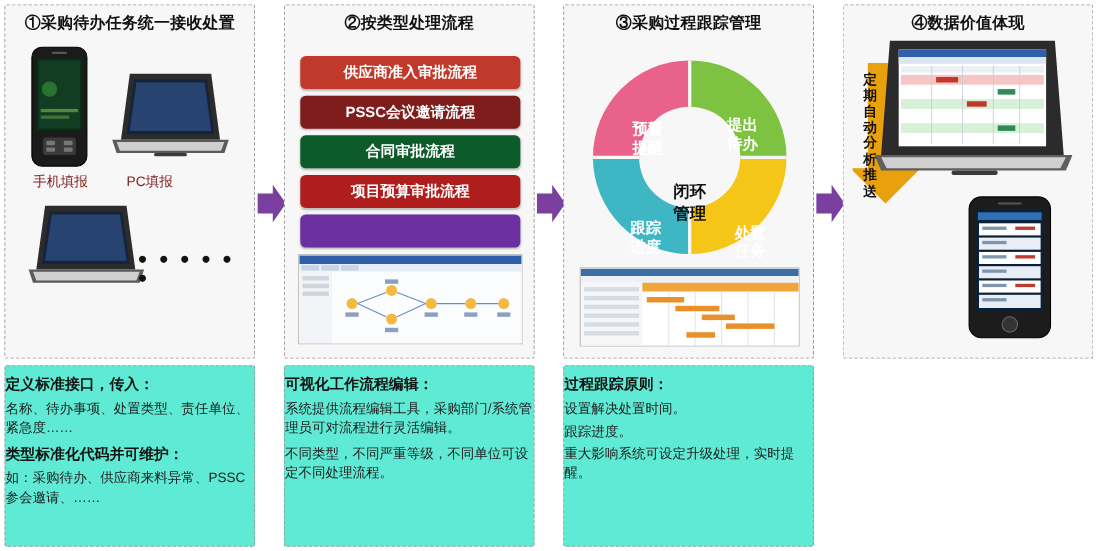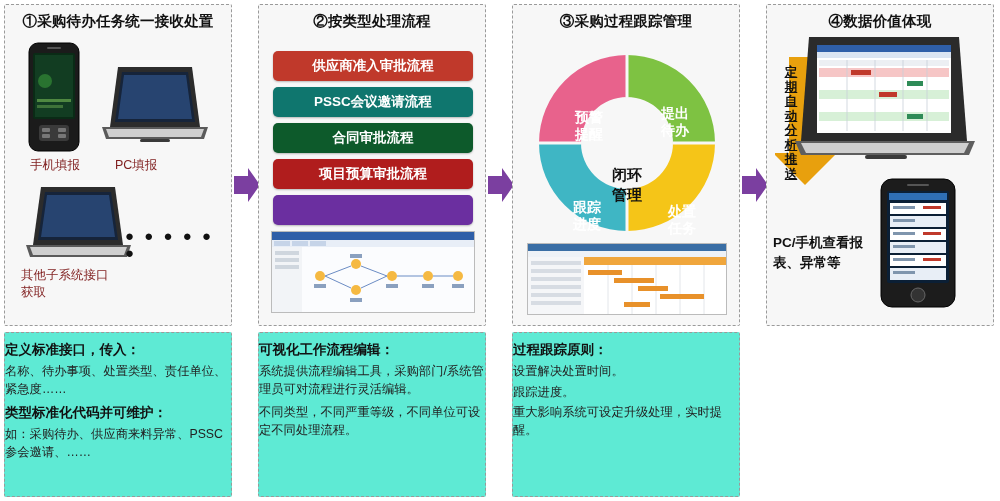--- a/index.html
+++ b/index.html
@@ -73,21 +73,21 @@
   .dots { position:absolute; left:120px; top:222px; font-size:15px; letter-spacing:3px; color:#111; }
 
   
   .flowbtn {
     position:absolute; left:14px; width:200px; height:30px;
     border-radius:5px; color:#fff; font-size:13.5px; font-weight:bold;
     display:flex; align-items:center; justify-content:center;
     box-shadow:0 1px 2px rgba(0,0,0,0.25);
   }
   .f1 { top:46px;  background:#c0392b; }
-  .f2 { top:82px;  background:#0f766e; }
+  .f2 { top:82px;  background:#7f1d1d; }
   .f3 { top:118px; background:#0d5a2b; }
   .f4 { top:154px; background:#b01d1d; }
   .f5 { top:190px; background:#6b2fa0; }
   .c2-shot { position:absolute; left:12px; top:226px; width:204px; height:82px; border:1px solid #bbb; background:#fff; overflow:hidden; }
 
   
   .donut-wrap { position:absolute; left:14px; top:38px; width:200px; height:200px; }
   .donut-label { position:absolute; font-size:14px; font-weight:bold; color:#fff; text-align:center; line-height:17px; }
   .dl-center { left:60px; top:122px; width:80px; color:#111; font-size:15px; line-height:20px; }
   .dl-tl { left:38px; top:66px; width:48px; }
@@ -95,21 +95,21 @@
   .dl-r  { left:126px; top:160px; width:58px; }
   .dl-l  { left:34px; top:156px; width:52px; }
   .c3-shot { position:absolute; left:14px; top:238px; width:200px; height:72px; border:1px solid #bbb; background:#fff; overflow:hidden; }
 
   
   .c4-laptop { position:absolute; left:28px; top:28px; width:180px; height:140px; }
   .c4-phone { position:absolute; left:112px; top:172px; width:78px; height:132px; }
   .c4-arrow { position:absolute; left:8px; top:52px; width:66px; height:130px; }
   .c4-arrowtext {
     position:absolute; left:14px; top:60px; width:20px;
-    font-size:12.5px; font-weight:bold; color:#111; line-height:14.5px; text-align:center;text-decoration:underline;
+    font-size:12.5px; font-weight:bold; color:#111; line-height:14.5px; text-align:center;
   }
   .c4-cap { position:absolute; left:6px; top:228px; width:104px; font-size:13.5px; font-weight:bold; color:#111; line-height:20px; }
 
   .hl-blue { color:#1553c8; font-weight:bold; }
   .hl-pink { color:#d1208f; font-weight:bold; }
 </style>
 </head>
 <body>
 
 <div class="stage">
@@ -145,21 +145,20 @@
       <div class="cap cap-pc">PC填报</div>
 
       <svg class="c1-lap2" viewBox="0 0 108 84">
         <path d="M16 4 L90 4 L98 62 L8 62 Z" fill="#2c2c2c"></path>
         <path d="M20 9 L86 9 L93 57 L13 57 Z" fill="#16243a"></path>
         <path d="M22 12 L84 12 L90 54 L16 54 Z" fill="#2a4a7a" opacity="0.85"></path>
         <path d="M1 62 L106 62 L102 74 L5 74 Z" fill="#5a5a5a"></path>
         <path d="M5 64 L102 64 L99 72 L8 72 Z" fill="#cfcfcf"></path>
       </svg>
       <div class="dots">● ● ● ● ● ●</div>
-      <div class="cap cap-other">其他子系统接口获取</div>
     </div>
 
     <div class="panel-bottom">
       <div class="bt-head">定义标准接口，传入：</div>
       <div class="bt-para">名称、待办事项、处置类型、责任单位、紧急度……</div>
       <div class="bt-head">类型标准化代码并可维护：</div>
       <div class="bt-para">如：采购待办、供应商来料异常、PSSC参会邀请、……</div>
     </div>
   </div>
 
@@ -394,18 +393,17 @@
         </g>
         <g fill="#c0392b">
           <rect x="44" y="29" width="18" height="3"></rect>
             <rect x="44" y="55" width="18" height="3"></rect>
           <rect x="44" y="81" width="18" height="3"></rect>
         </g>
         <rect x="28" y="7" width="22" height="2" rx="1" fill="#555"></rect>
         <circle cx="39" cy="118" r="7" fill="#333" stroke="#666"></circle>
       </svg>
 
-      <div class="c4-cap">PC/手机查看报表、异常等</div>
     </div>
 
   </div>
 
 </div>
 
 </body></html>

